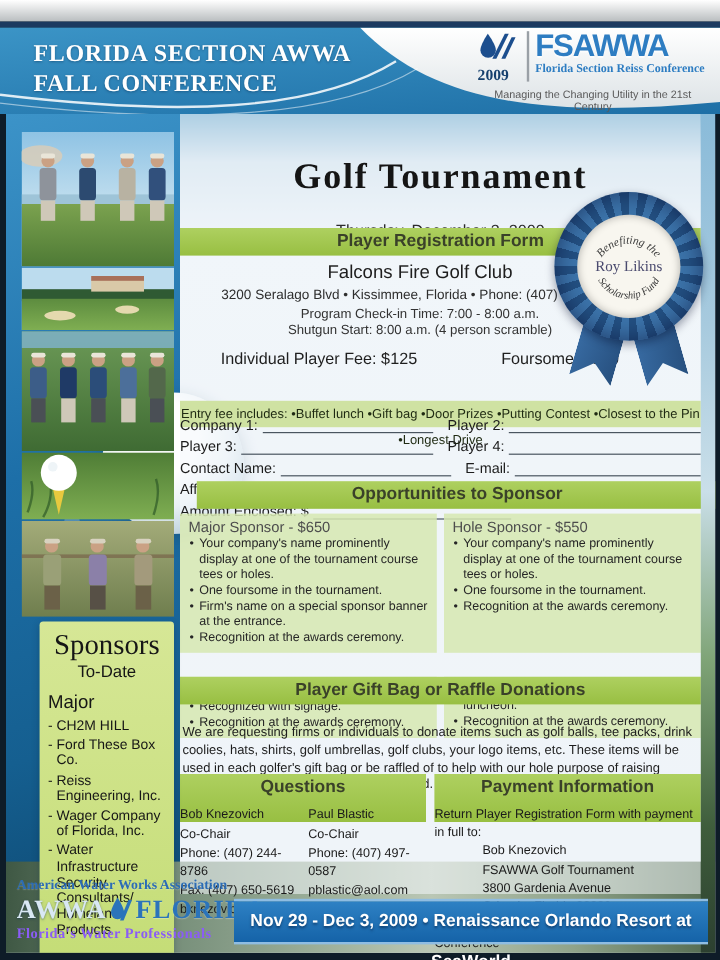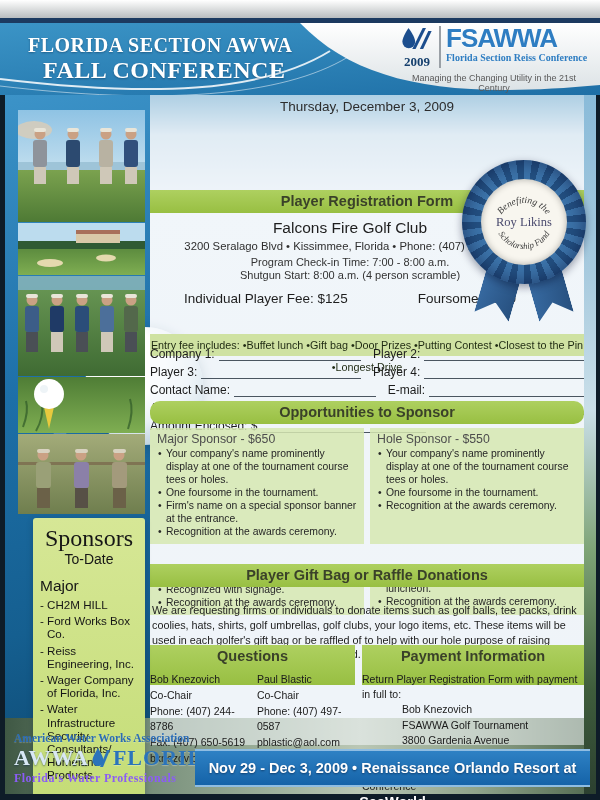--- a/index.html
+++ b/index.html
@@ -9,24 +9,24 @@
   .top-strip{position:absolute;left:0;top:0;width:600px;height:18px;
              background:linear-gradient(#ffffff,#b9bdbf);}
   .navy-line{position:absolute;left:0;top:18px;width:600px;height:5px;background:#1c3a60;}
   .banner{position:absolute;left:0;top:23px;width:600px;height:72px;overflow:hidden;
           background:linear-gradient(175deg,#3b94c6,#1e6fa6);}
   .banner-curves{position:absolute;left:0;top:0;}
   .banner-title{position:absolute;left:28px;top:10px;color:#fff;
                 font-family:"Liberation Serif",serif;font-weight:700;letter-spacing:.5px;
                 text-shadow:0 1px 2px rgba(0,30,60,.4);}
   .banner-title .l1{font-size:20px;line-height:24px;}
-  .banner-title .l2{font-size:24px;line-height:27px;margin-left:15px;}
+  .banner-title .l2{font-size:20px;line-height:27px;}
   .fsawwa-logo{position:absolute;right:10px;top:2px;width:192px;z-index:3;}
   .logo-row{display:flex;align-items:flex-start;}
-  .logo-left{width:38px;text-align:center;}
+  .logo-left{width:38px;}
   .logo-year{font-family:"Liberation Serif",serif;font-weight:700;font-size:13px;color:#16406e;margin-top:-2px;}
   .logo-divider{width:2px;height:42px;background:#9aa0a6;margin:1px 5px 0 3px;}
   .logo-acronym{font-size:26px;font-weight:900;color:#2e7dc2;letter-spacing:-1px;line-height:26px;
                 text-shadow:0 1px 0 rgba(255,255,255,.7);}
   .logo-name{font-family:"Liberation Serif",serif;font-weight:700;font-size:10px;color:#2e7dc2;margin-top:1px;}
   .logo-tagline{font-size:9px;color:#5a5a5a;margin-top:3px;text-align:center;width:100%;}
   
   .main{position:absolute;left:5px;top:95px;right:4px;bottom:6px;overflow:hidden;
         background:linear-gradient(#5a9ec7 0px,#c9ddeb 40px,#edf3f8 110px,#e8eff5 100%);}
   .left-strip{position:absolute;left:0;top:0;width:145px;height:640px;z-index:1;
@@ -72,21 +72,21 @@
   .entry-strip{position:absolute;left:0;top:199px;width:434px;height:22px;line-height:22px;
         background:#cfe2a2;font-size:10.8px;color:#1f2a12;text-align:center;margin-top:20px;}
   .entry-strip{top:219px;}
   .form{position:absolute;left:0;top:250px;width:434px;}
   .frow{display:flex;align-items:flex-end;font-size:12px;color:#1c1c1c;height:16px;margin-bottom:2px;}
   .frow .half{display:flex;flex:1;align-items:flex-end;}
   .frow .half + .half{margin-left:12px;}
   .lbl{white-space:nowrap;padding-right:4px;}
   .ln{flex:1;border-bottom:1.2px solid #4a5560;height:14px;}
   .ln.short{flex:0 0 165px;}
-  .gbar.opp-bar{position:absolute;left:0;top:306px;width:434px;border-radius:10px;}
+  .gbar.opp-bar{position:absolute;left:14px;top:306px;width:434px;}
   .boxgrid{position:absolute;left:0;top:333px;width:434px;display:grid;
            grid-template-columns:1fr 1fr;gap:20px 6px;}
   .bx{background:rgba(214,231,178,.85);padding:4px 7px 6px 7px;box-sizing:border-box;}
   .bx .bt{font-size:12.3px;color:#4d4d4d;margin-bottom:1px;}
   .bx ul{margin:1px 0 0 0;padding:0;list-style:none;}
   .bx li{font-size:10.4px;color:#262626;line-height:1.25;padding-left:9px;position:relative;}
   .bx li::before{content:"•";position:absolute;left:1px;}
   .row1{min-height:86px;}
   .gbar.gift-bar{position:absolute;left:0;top:469px;width:434px;}
   .gift-text{position:absolute;left:2px;top:497px;width:430px;font-size:10.8px;line-height:1.38;color:#1d1d1d;}
@@ -288,29 +288,30 @@
             <rect x="95" y="54" width="13" height="20" fill="#6b6148"></rect>
         </g>
       </svg>
     </div>
 
     <aside class="sponsors-box">
       <div class="sponsors-title">Sponsors</div>
       <div class="sponsors-sub">To-Date</div>
       <div class="sp-head">Major</div>
       <div class="sp-item">CH2M HILL</div>
-      <div class="sp-item">Ford Works Box Co.</div>
+      <div class="sp-item">Ford These Box Co.</div>
       <div class="sp-item">Reiss Engineering, Inc.</div>
       <div class="sp-item">Wager Company of Florida, Inc.</div>
       <div class="sp-item">Water Infrastructure Security Consultants/ Homeland Products</div>
       <div class="sp-head">Tournament</div>
 
     </aside>
 
     <section class="content">
+      <h1 class="golf-title">Golf Tournament</h1>
       <div class="evt-date">Thursday, December 3, 2009</div>
 
       <div class="gbar main-bar">Player Registration Form</div>
 
       <div class="venue">
         <div class="vname">Falcons Fire Golf Club</div>
         <div class="vaddr">3200 Seralago Blvd • Kissimmee, Florida • Phone: (407) 239-5445</div>
         <div class="vchk">Program Check-in Time: 7:00 - 8:00 a.m.</div>
         <div class="vshot">Shutgun Start: 8:00 a.m. (4 person scramble)</div>
       </div>

